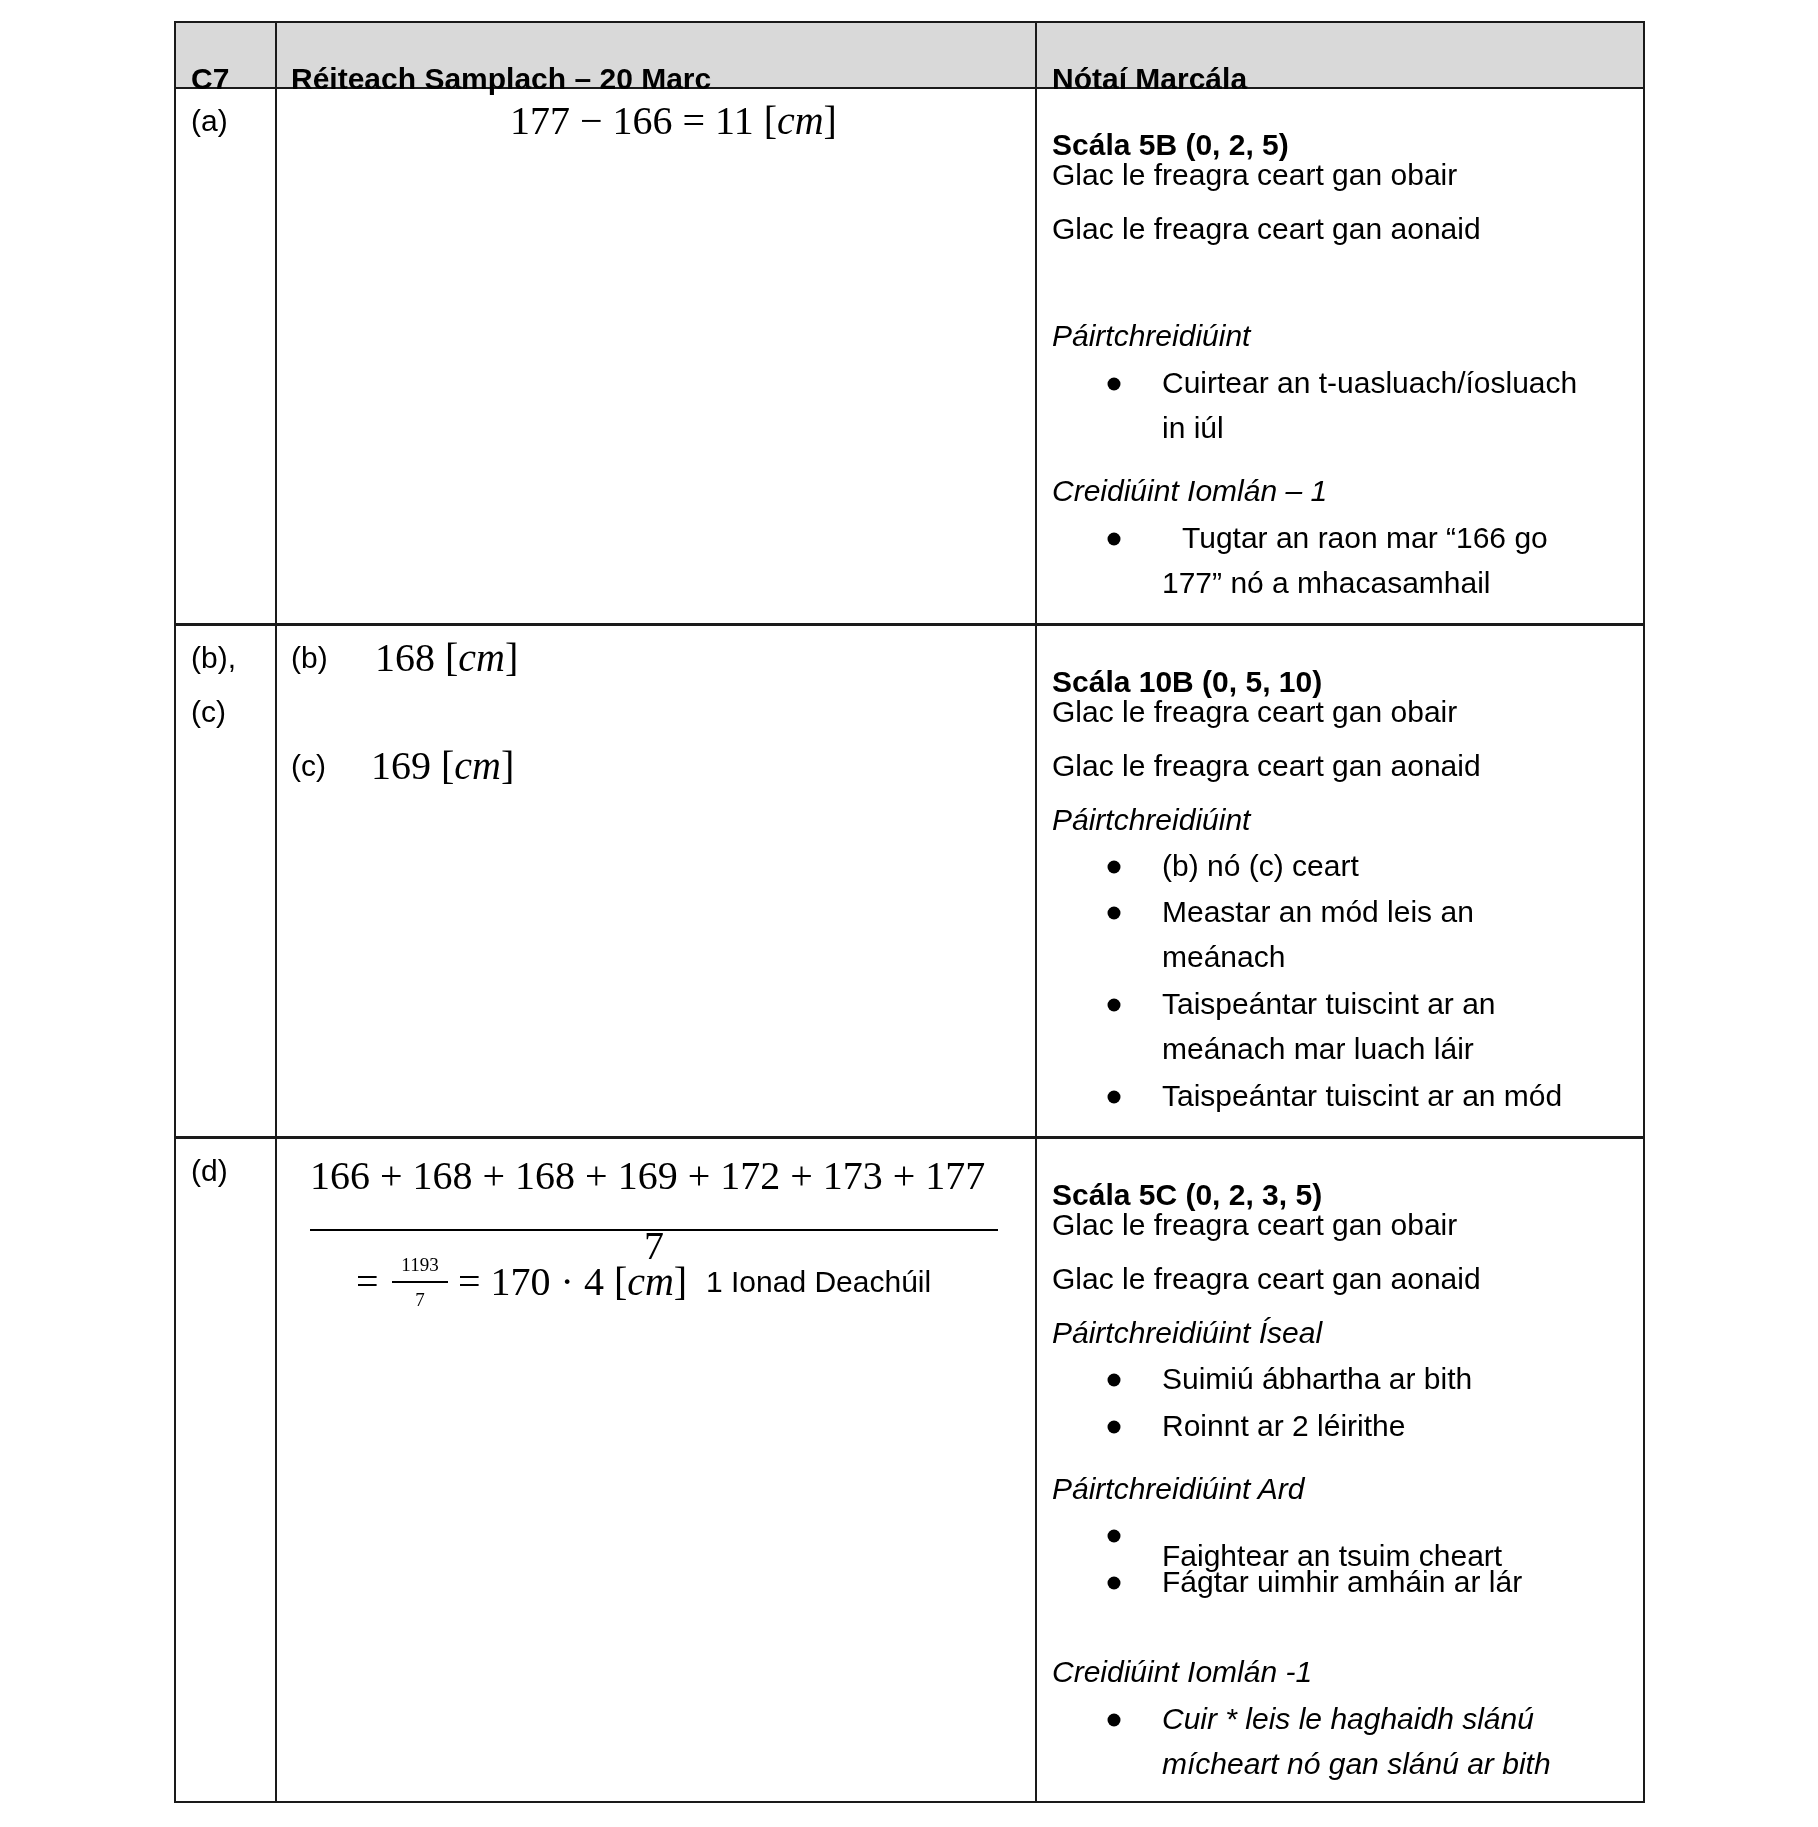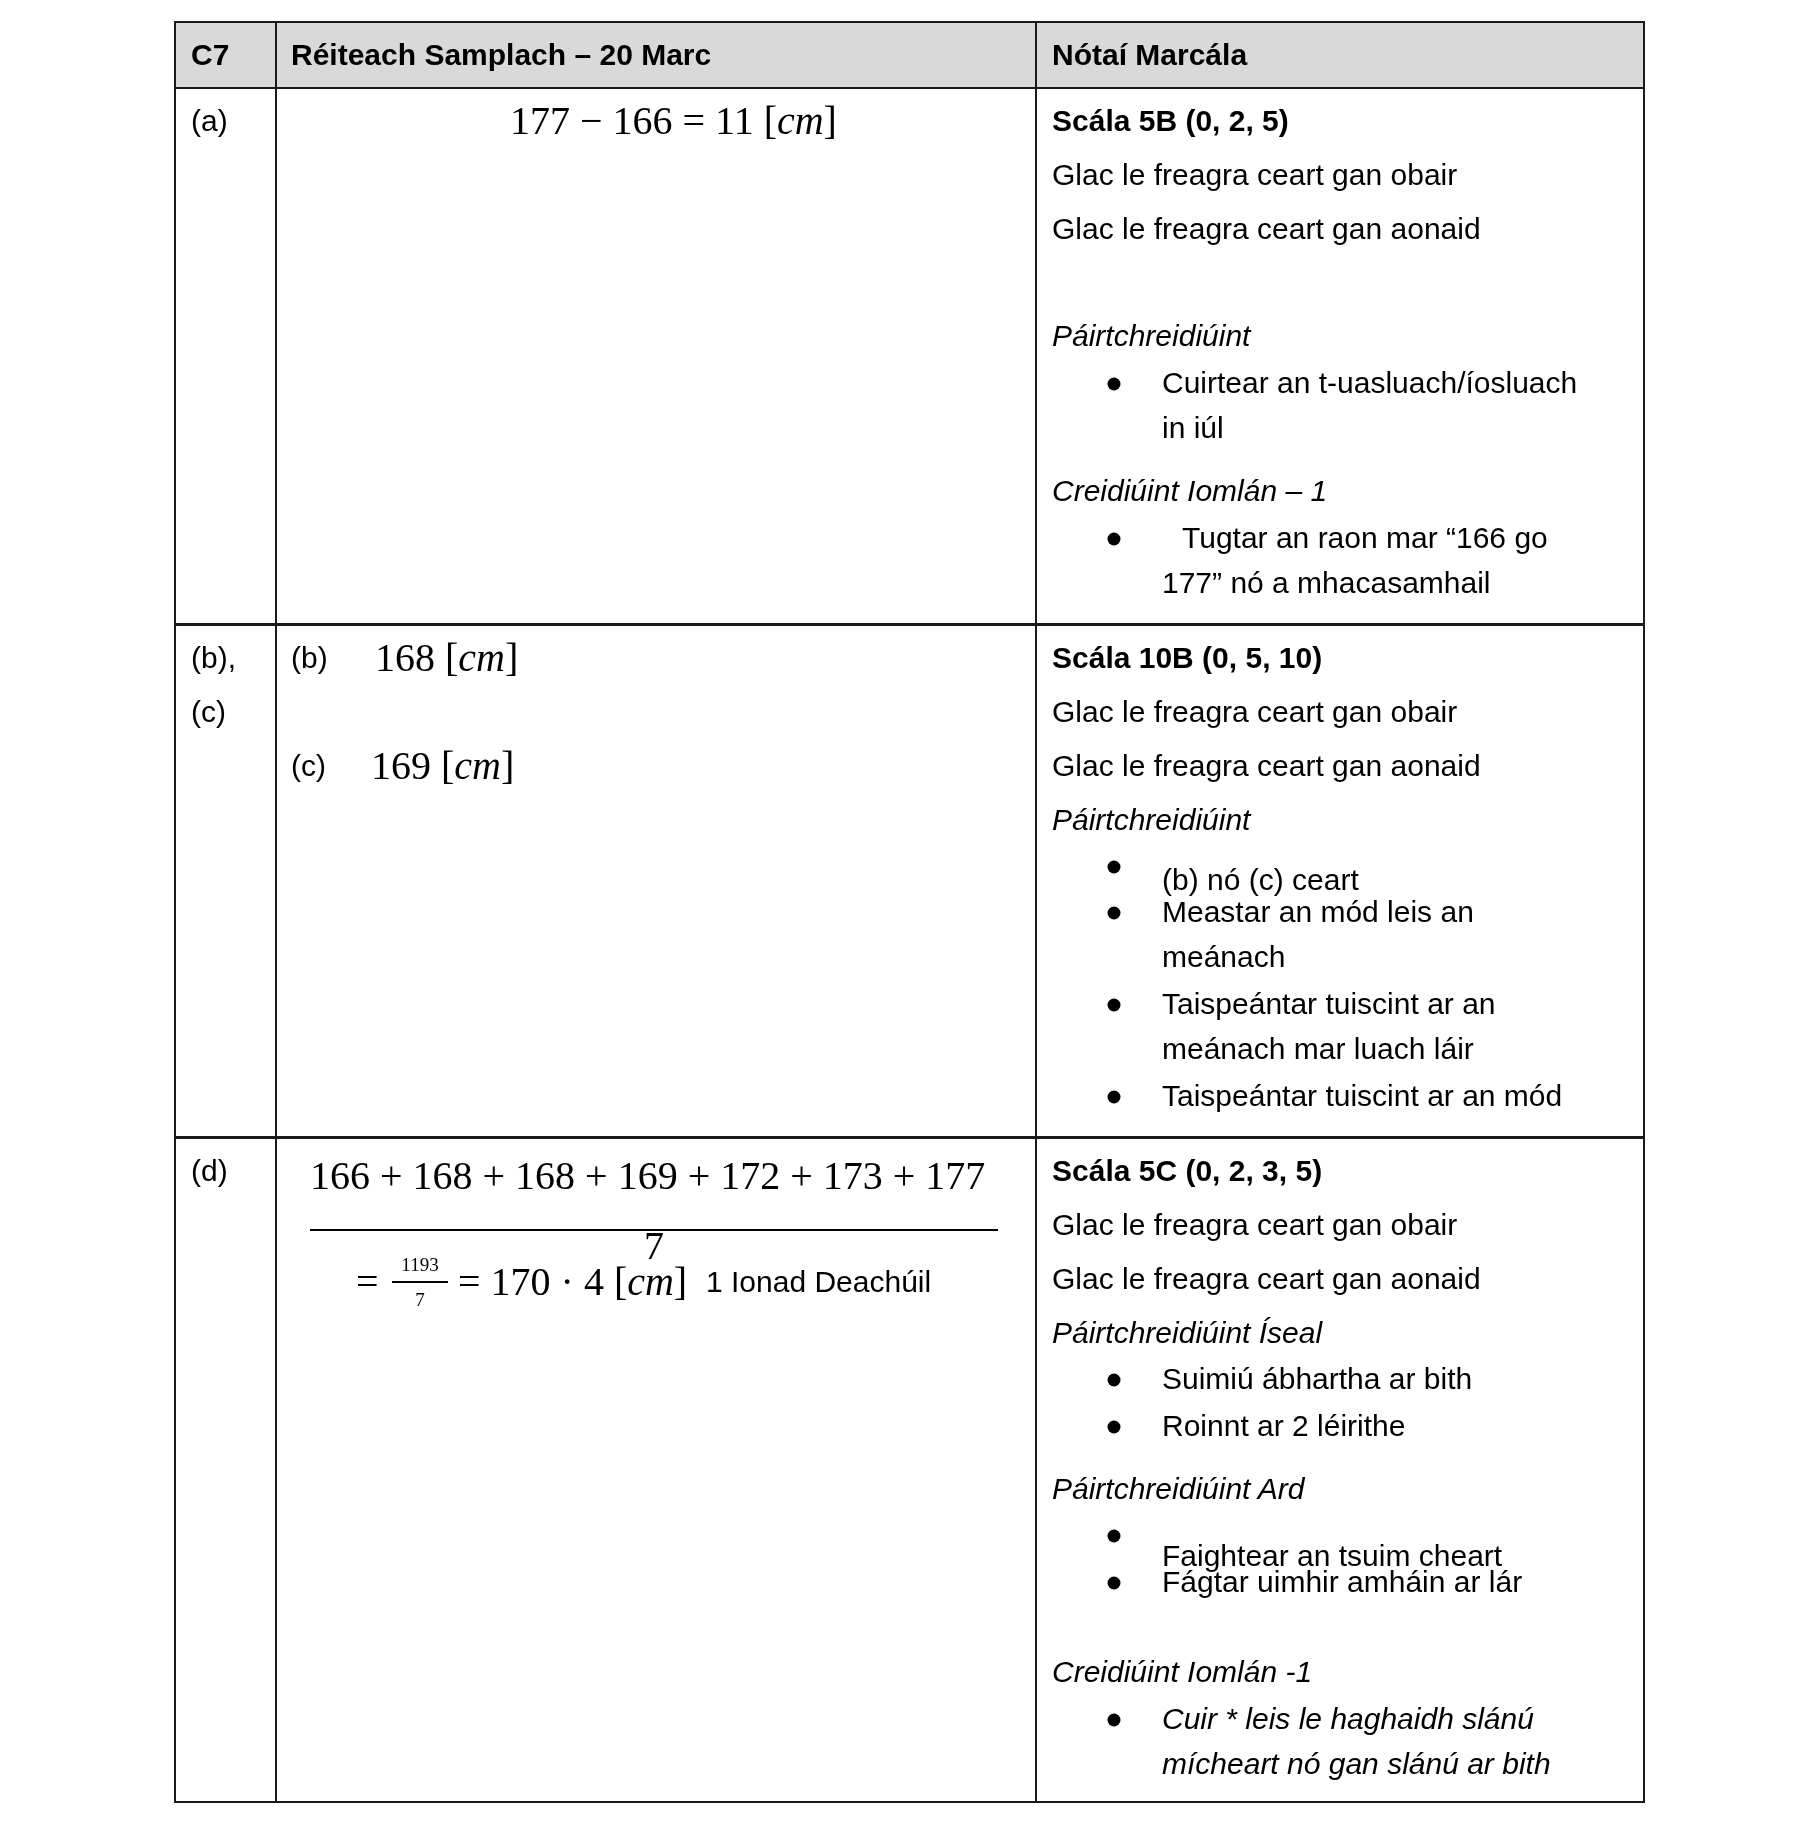--- a/index.html
+++ b/index.html
@@ -6,21 +6,21 @@
   body { width: 1818px; height: 1827px; position: relative; overflow: hidden;
          font-family: "Liberation Sans", "DejaVu Sans", sans-serif; color: #000; }
   .tbl { position: absolute; left: 174px; top: 21px; width: 1471px; height: 1782px;
          box-sizing: border-box; border: 2px solid #1a1a1a; }
   .hdr { position: absolute; left: 0; top: 0; right: 0; height: 66px; background: #d9d9d9;
          border-bottom: 2.5px solid #1a1a1a; box-sizing: border-box; }
   .vline { position: absolute; top: 0; bottom: 0; width: 2px; background: #1a1a1a; }
   .hline { position: absolute; left: 0; right: 0; height: 2.5px; background: #1a1a1a; }
   .t { position: absolute; white-space: nowrap; font-size: 30px; line-height: 36px;
        transform: translateY(-50%); }
-  .b { font-weight: bold; }
+  .b { font-weight: bold; margin-top: 24px; }
   .i { font-style: italic; }
   .m { font-family: "Liberation Serif", "DejaVu Serif", serif; font-size: 40px; }
   .bullet { position: absolute; width: 13px; height: 13px; border-radius: 50%; background: #000;
             transform: translate(-50%, -50%); }
   .frac-line { position: absolute; height: 2px; background: #000; }
   .small { font-size: 19px; line-height: 24px; }
 </style>
 </head>
 <body>
 
@@ -59,21 +59,21 @@
 <div class="t" style="left:291px; top:658px;">(b)</div>
 <div class="t m" style="left:375px; top:658px;"><span>168 [</span><span class="i">cm</span><span>]</span></div>
 <div class="t" style="left:291px; top:766px;">(c)</div>
 <div class="t m" style="left:371px; top:766px;"><span>169 [</span><span class="i">cm</span><span>]</span></div>
 
 <div class="t b" style="left:1052px; top:658px;">Scála 10B (0, 5, 10)</div>
 <div class="t" style="left:1052px; top:712px;">Glac le freagra ceart gan obair</div>
 <div class="t" style="left:1052px; top:766px;">Glac le freagra ceart gan aonaid</div>
 <div class="t i" style="left:1052px; top:820px;">Páirtchreidiúint</div>
 <div class="bullet" style="left:1114px; top:867px;"></div>
-<div class="t" style="left:1162px; top:866px;margin-top:14px;">(b) nó (c) ceart</div>
+<div class="t" style="left:1162px; top:866px;">(b) nó (c) ceart</div>
 <div class="bullet" style="left:1114px; top:913px;"></div>
 <div class="t" style="left:1162px; top:912px;">Meastar an mód leis an</div>
 <div class="t" style="left:1162px; top:957px;">meánach</div>
 <div class="bullet" style="left:1114px; top:1005px;"></div>
 <div class="t" style="left:1162px; top:1004px;">Taispeántar tuiscint ar an</div>
 <div class="t" style="left:1162px; top:1049px;">meánach mar luach láir</div>
 <div class="bullet" style="left:1114px; top:1097px;"></div>
 <div class="t" style="left:1162px; top:1096px;">Taispeántar tuiscint ar an mód</div>
 
 <div class="t" style="left:191px; top:1171px;">(d)</div>

